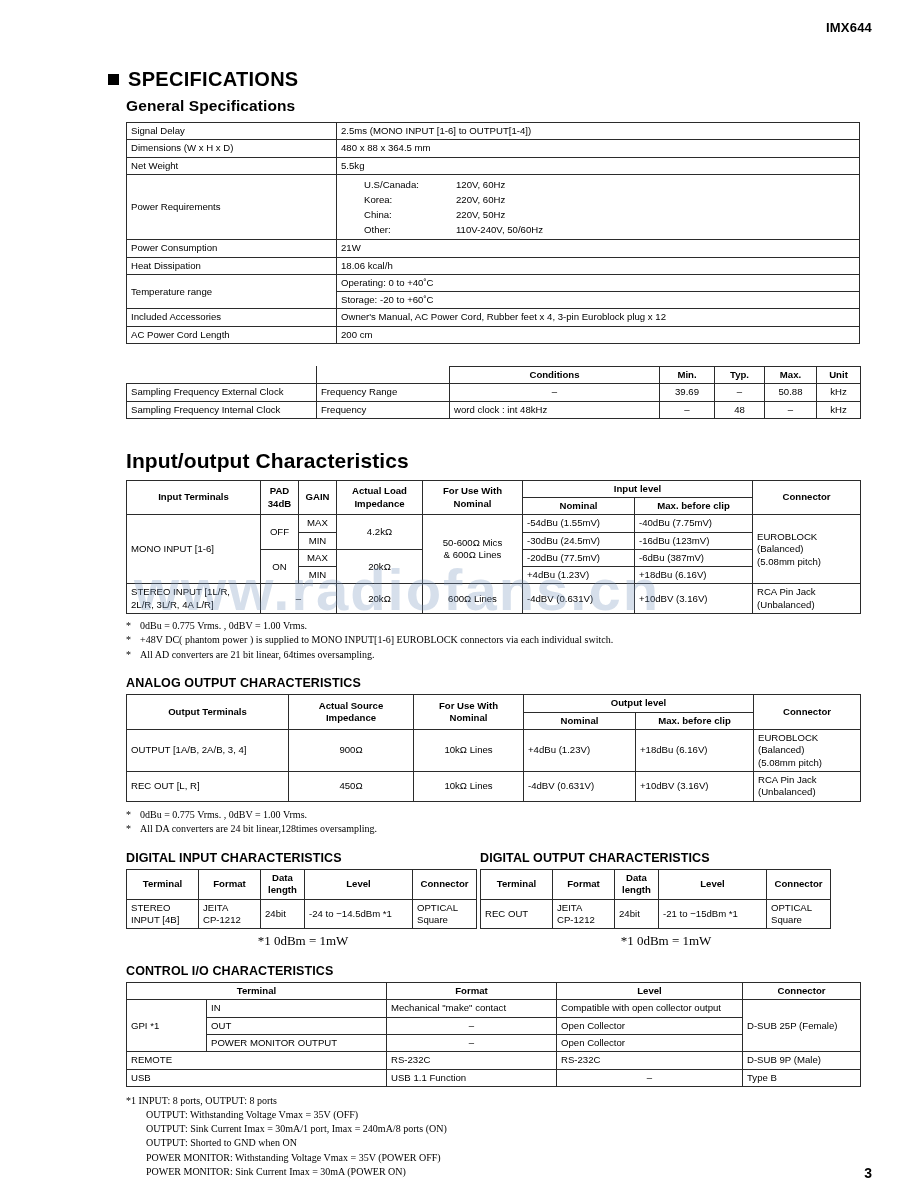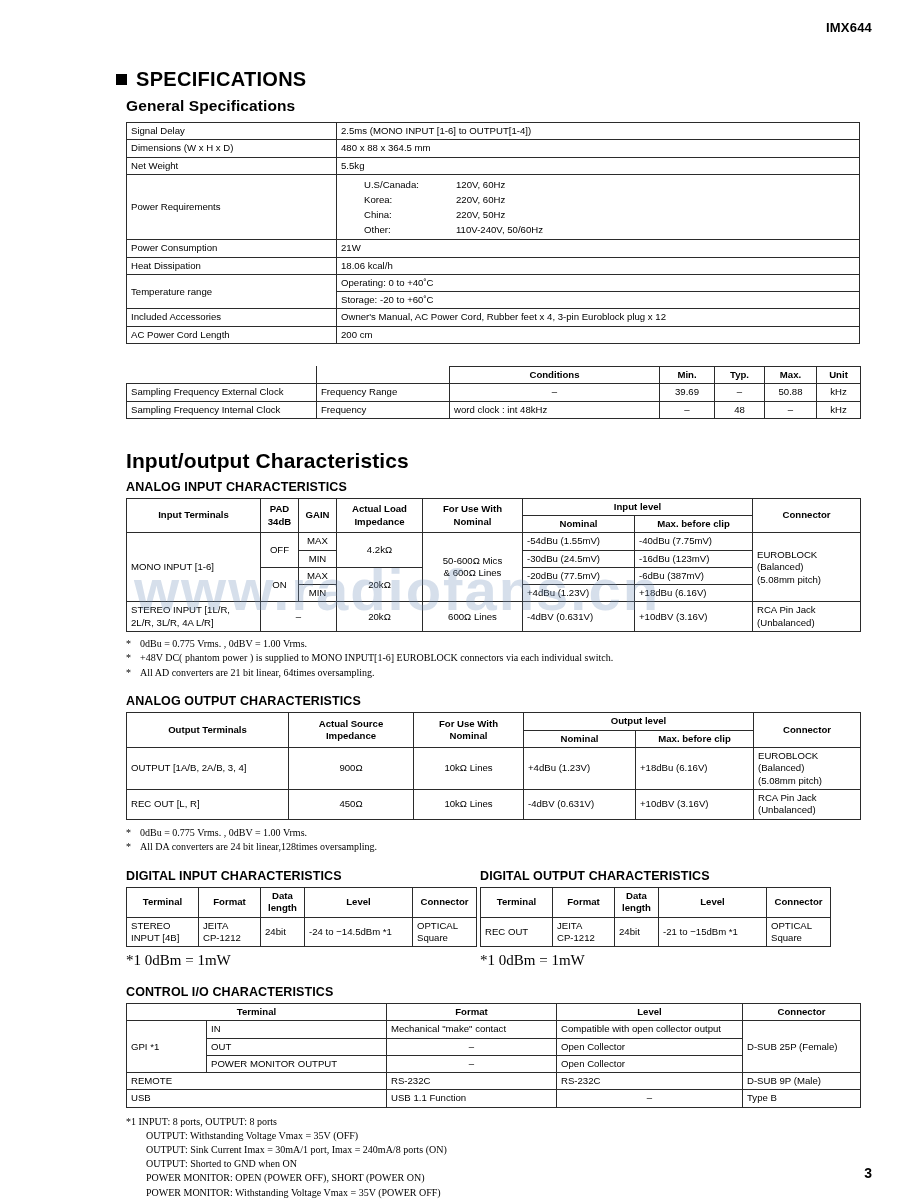--- a/index.html
+++ b/index.html
@@ -37,21 +37,21 @@
     top: 68px;
     width: 752px;
   }
 
   .sec-title {
     font-size: 20px;
     font-weight: bold;
     letter-spacing: 0.3px;
     display: flex;
     align-items: center;
-    margin: 0 0 6px 8px;
+    margin: 0 0 6px 0;
   }
   .sec-title .bullet {
     display: inline-block;
     width: 11px;
     height: 11px;
     background: #000;
     margin-right: 9px;
     flex: none;
   }
 
@@ -119,23 +119,24 @@
     font-family: "Liberation Serif", serif;
     font-size: 10px;
     margin: 2px 0 14px 18px;
     line-height: 1.45;
   }
   .notes .n { display: block; padding-left: 14px; text-indent: -14px; }
   .notes .star { display: inline-block; width: 14px; text-indent: 0; }
 
   .notes-sm {
     font-family: "Liberation Serif", serif;
-    font-size: 15px;
+    font-size: 13px;
     margin: 3px 0 12px 18px;
     line-height: 1.4;
+    text-align: center;
   }
 
   .notes-final {
     font-family: "Liberation Serif", serif;
     font-size: 10px;
     margin: 7px 0 0 18px;
     line-height: 1.42;
   }
   .notes-final .ind { display: block; padding-left: 20px; }
 
@@ -274,21 +275,20 @@
         <td>word clock : int 48kHz</td>
         <td class="ctr">–</td>
         <td class="ctr">48</td>
         <td class="ctr">–</td>
         <td class="ctr">kHz</td>
       </tr>
     </tbody>
   </table>
 
   <h2 class="sub-title2">Input/output Characteristics</h2>
-  <div class="cap">ANALOG INPUT CHARACTERISTICS</div>
 
   <table class="tbl-ain">
     <colgroup>
       <col style="width:134px">
         <col style="width:38px">
         <col style="width:38px">
       <col style="width:86px">
         <col style="width:100px">
       <col style="width:112px">
         <col style="width:118px">
@@ -567,18 +567,17 @@
         <td>Type B</td>
       </tr>
     </tbody>
   </table>
 
   <div class="notes-final">
     <span>*1 INPUT: 8 ports, OUTPUT: 8 ports</span>
     <span class="ind">OUTPUT: Withstanding Voltage Vmax = 35V (OFF)</span>
     <span class="ind">OUTPUT: Sink Current Imax = 30mA/1 port, Imax = 240mA/8 ports (ON)</span>
     <span class="ind">OUTPUT: Shorted to GND when ON</span>
-    <span class="ind">POWER MONITOR: OPEN (POWER OFF), SHORT (POWER ON)</span>
     <span class="ind">POWER MONITOR: Withstanding Voltage Vmax = 35V (POWER OFF)</span>
     <span class="ind">POWER MONITOR: Sink Current Imax = 30mA (POWER ON)</span>
   </div>
 
 </div>
 
 </body></html>

